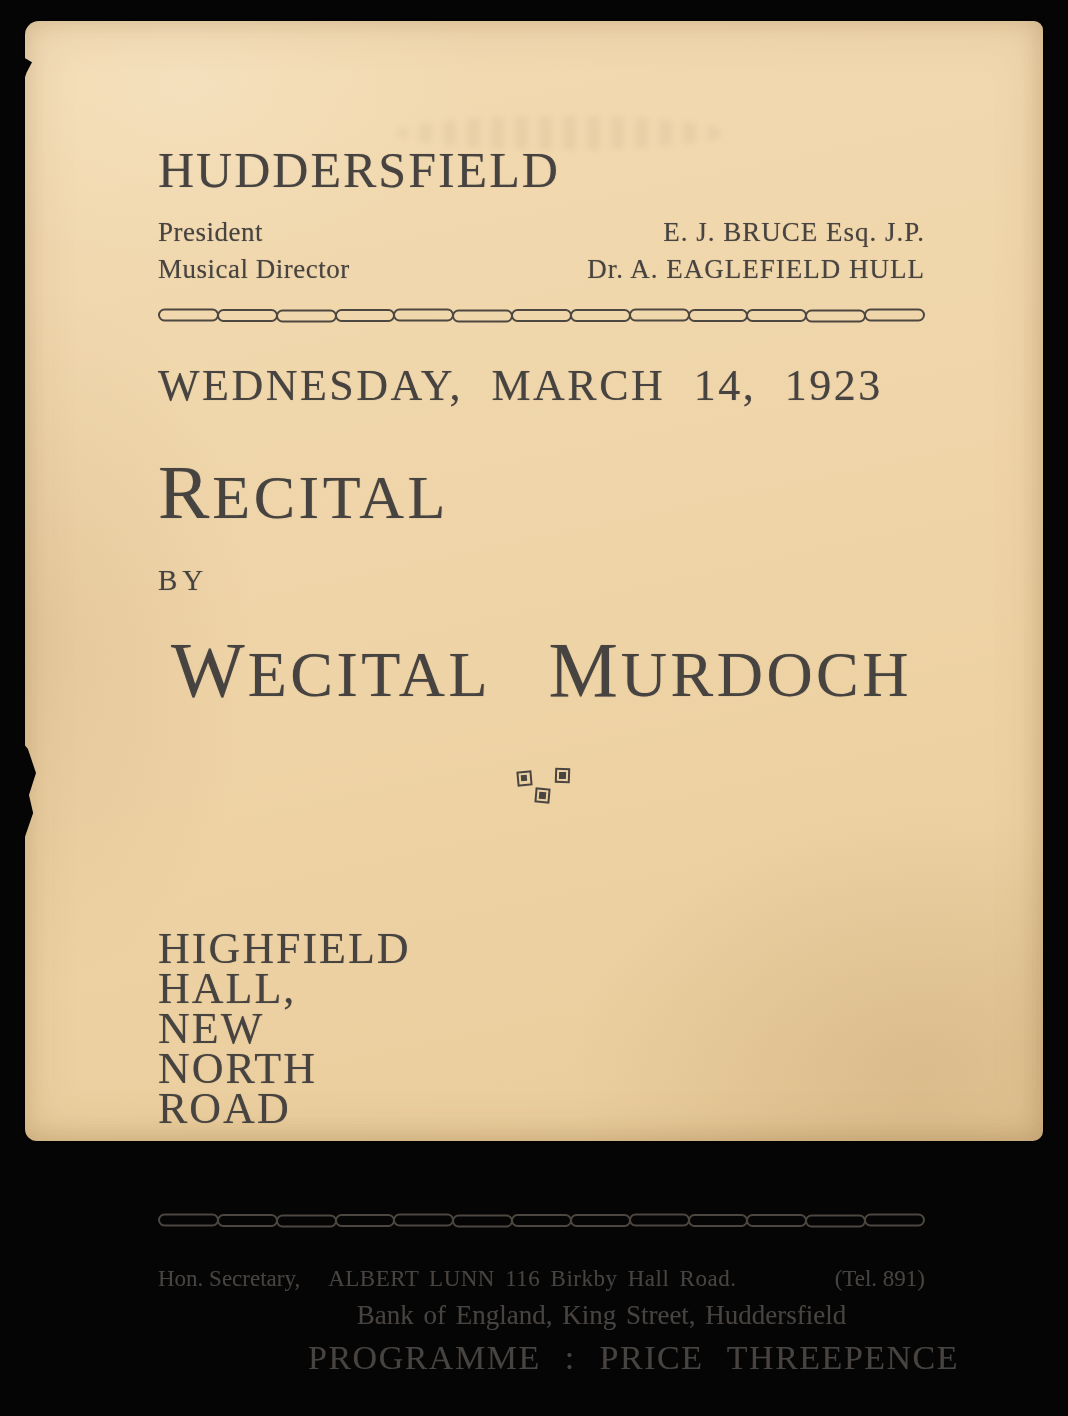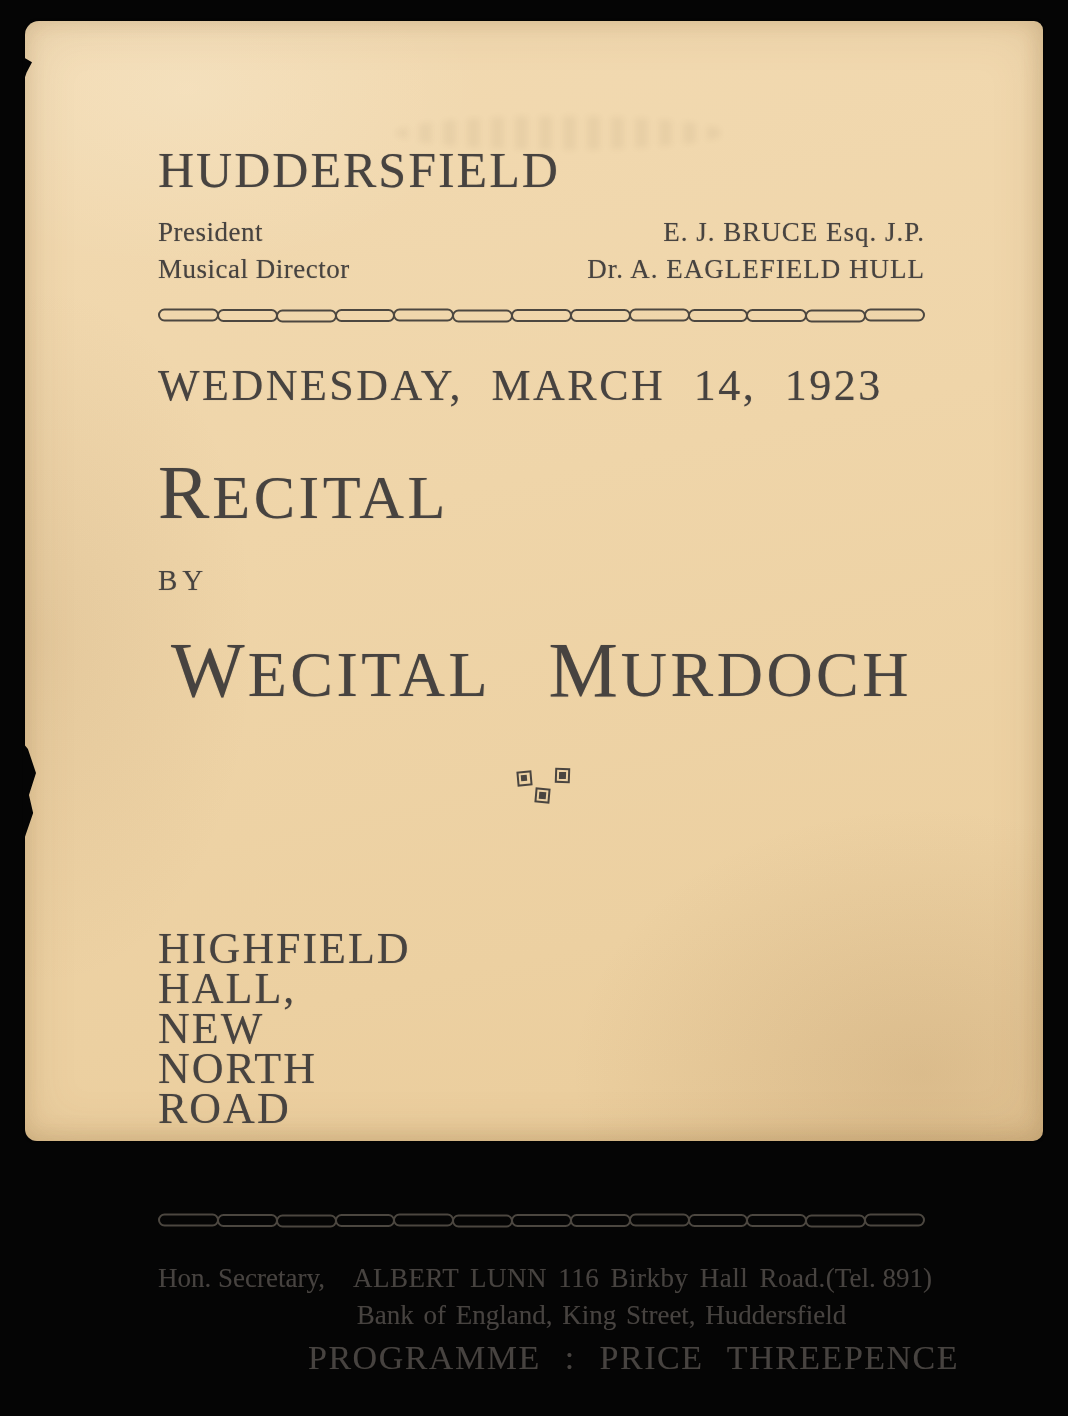--- a/index.html
+++ b/index.html
@@ -171,21 +171,21 @@
     line-height: 40px;
     letter-spacing: 2px;
     white-space: nowrap;
     flex-direction: column;
   }
 
   
   .sec-line {
     display: flex; align-items: baseline;
     margin-top: 36px;
-    font-size: 27px;
+    font-size: 23px;
     line-height: 31px;
     white-space: nowrap;
   }
   .sec-addr { margin-left: 28px; letter-spacing: 0.5px; word-spacing: 4px; }
   .sec-tel  { margin-left: auto; }
   .treas-line {
     margin-top: 7px;
     font-size: 27px;
     line-height: 31px;
     text-align: justify;

